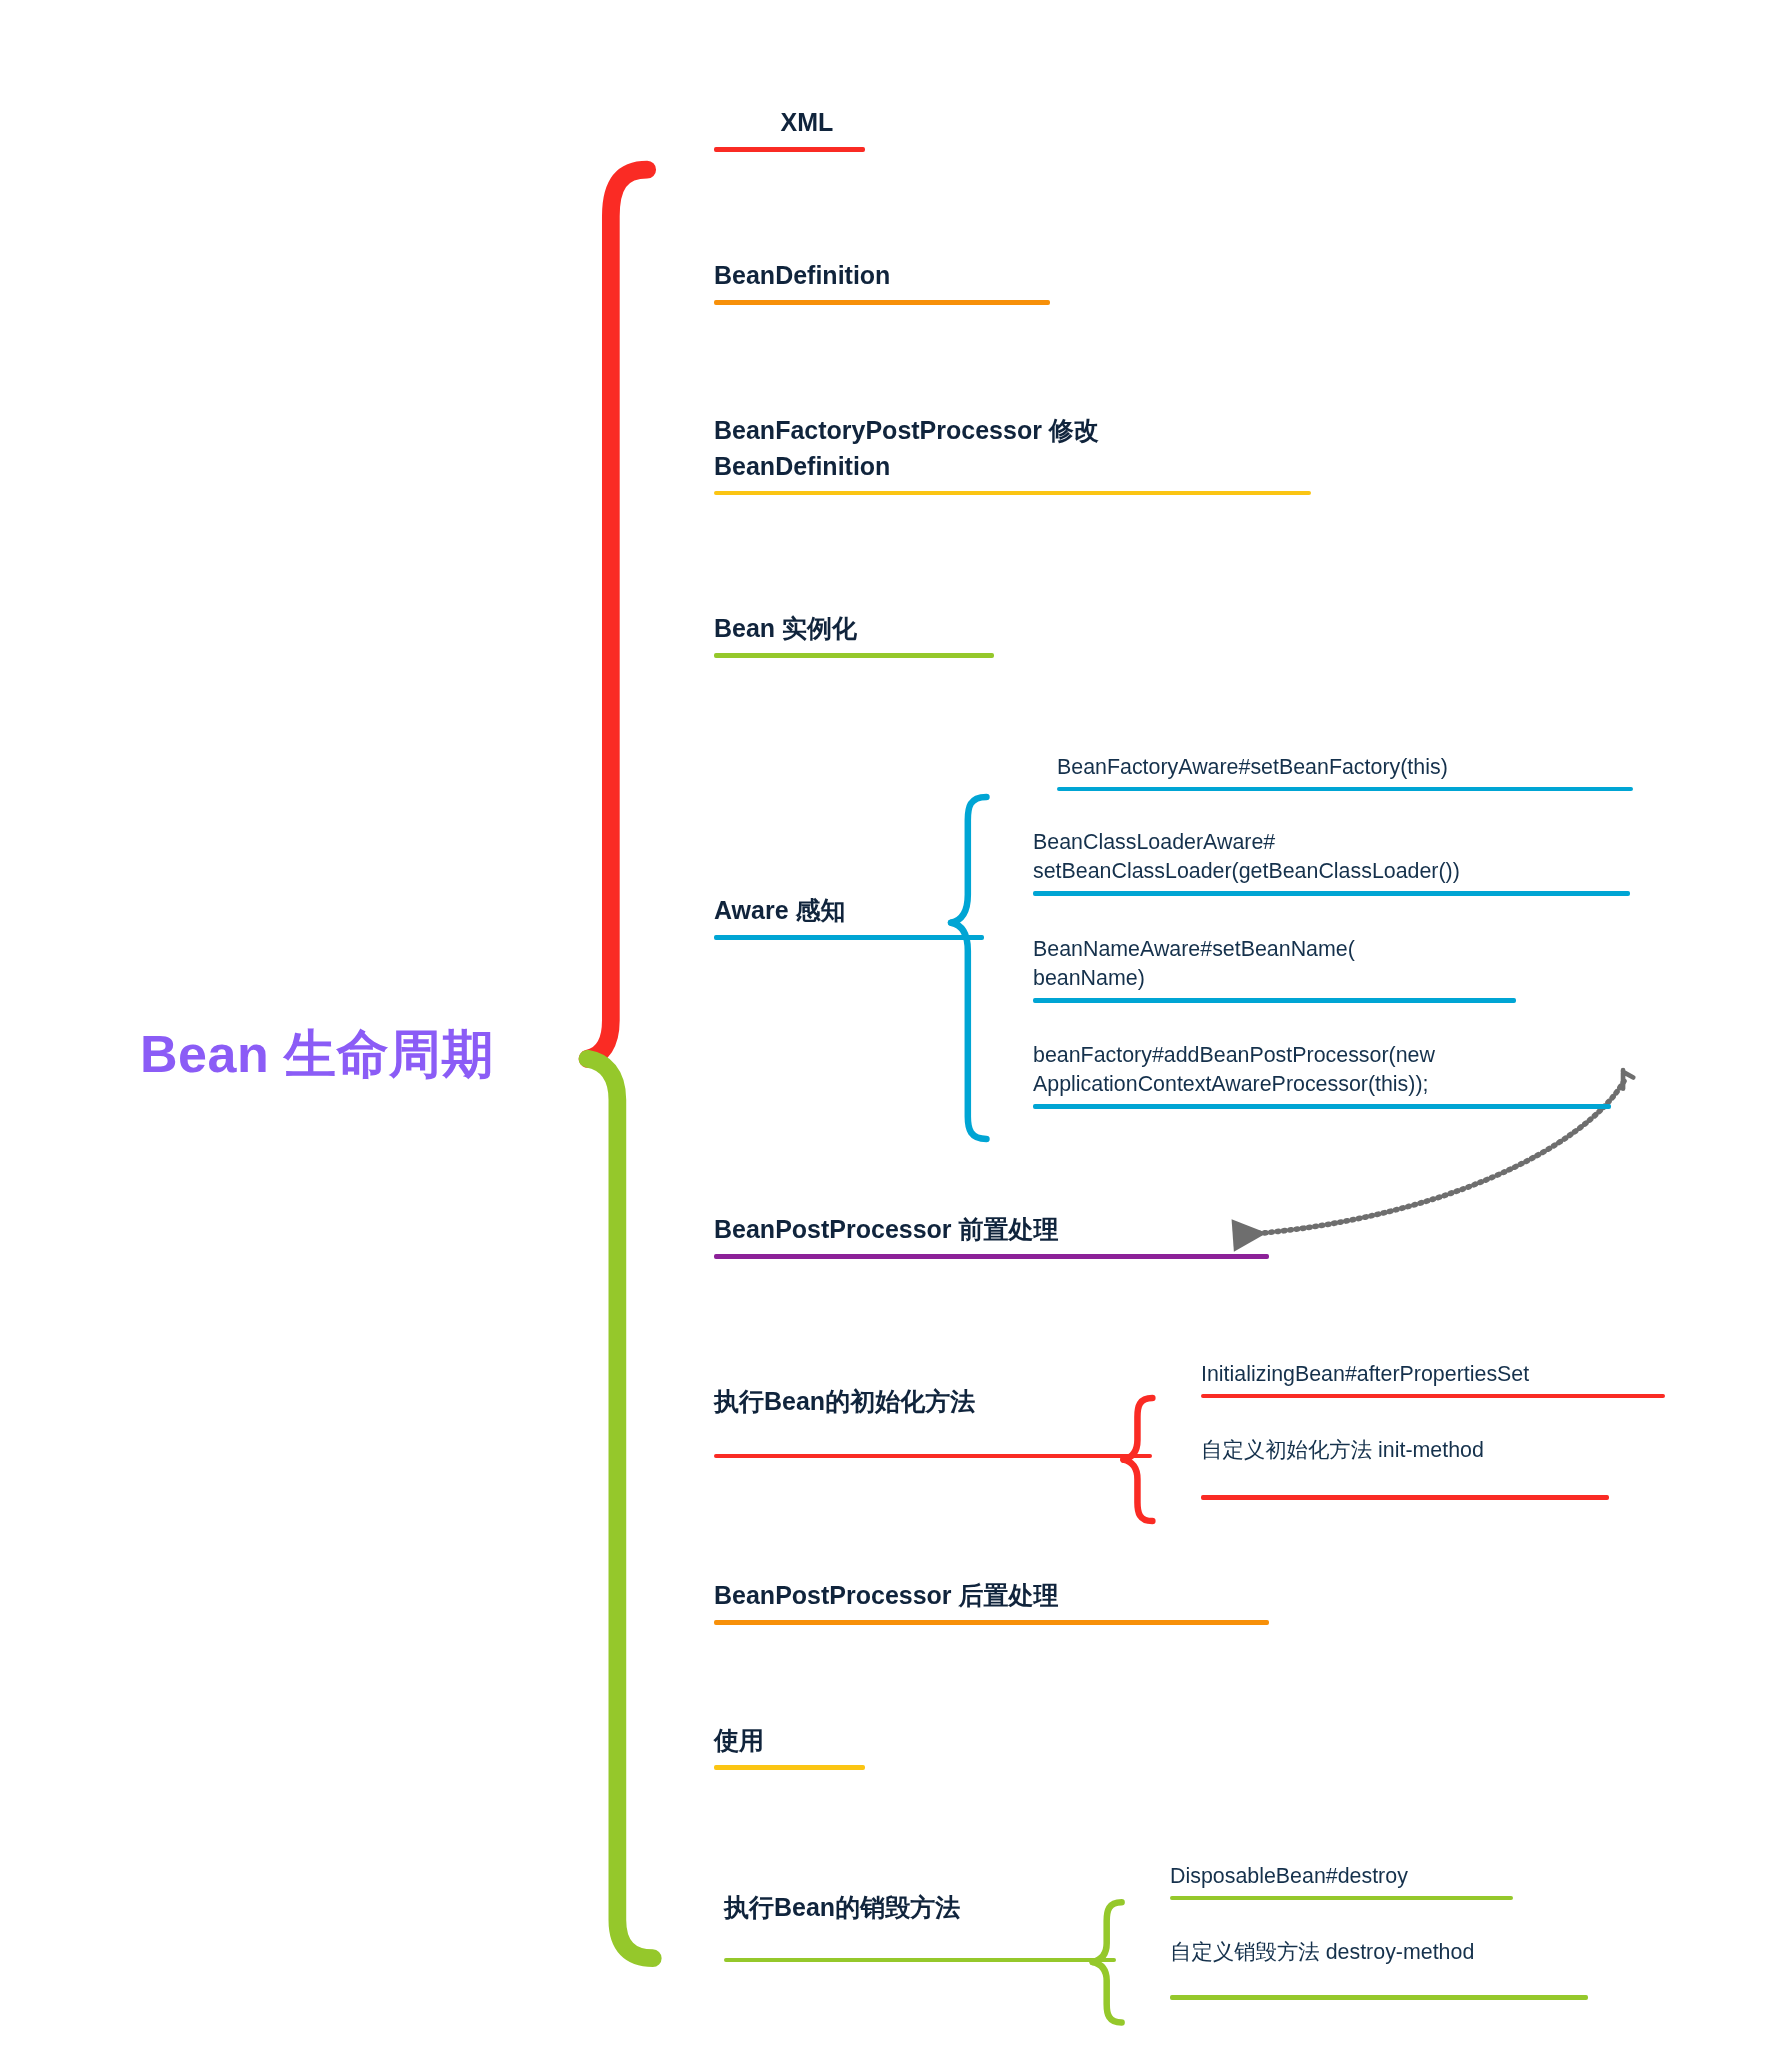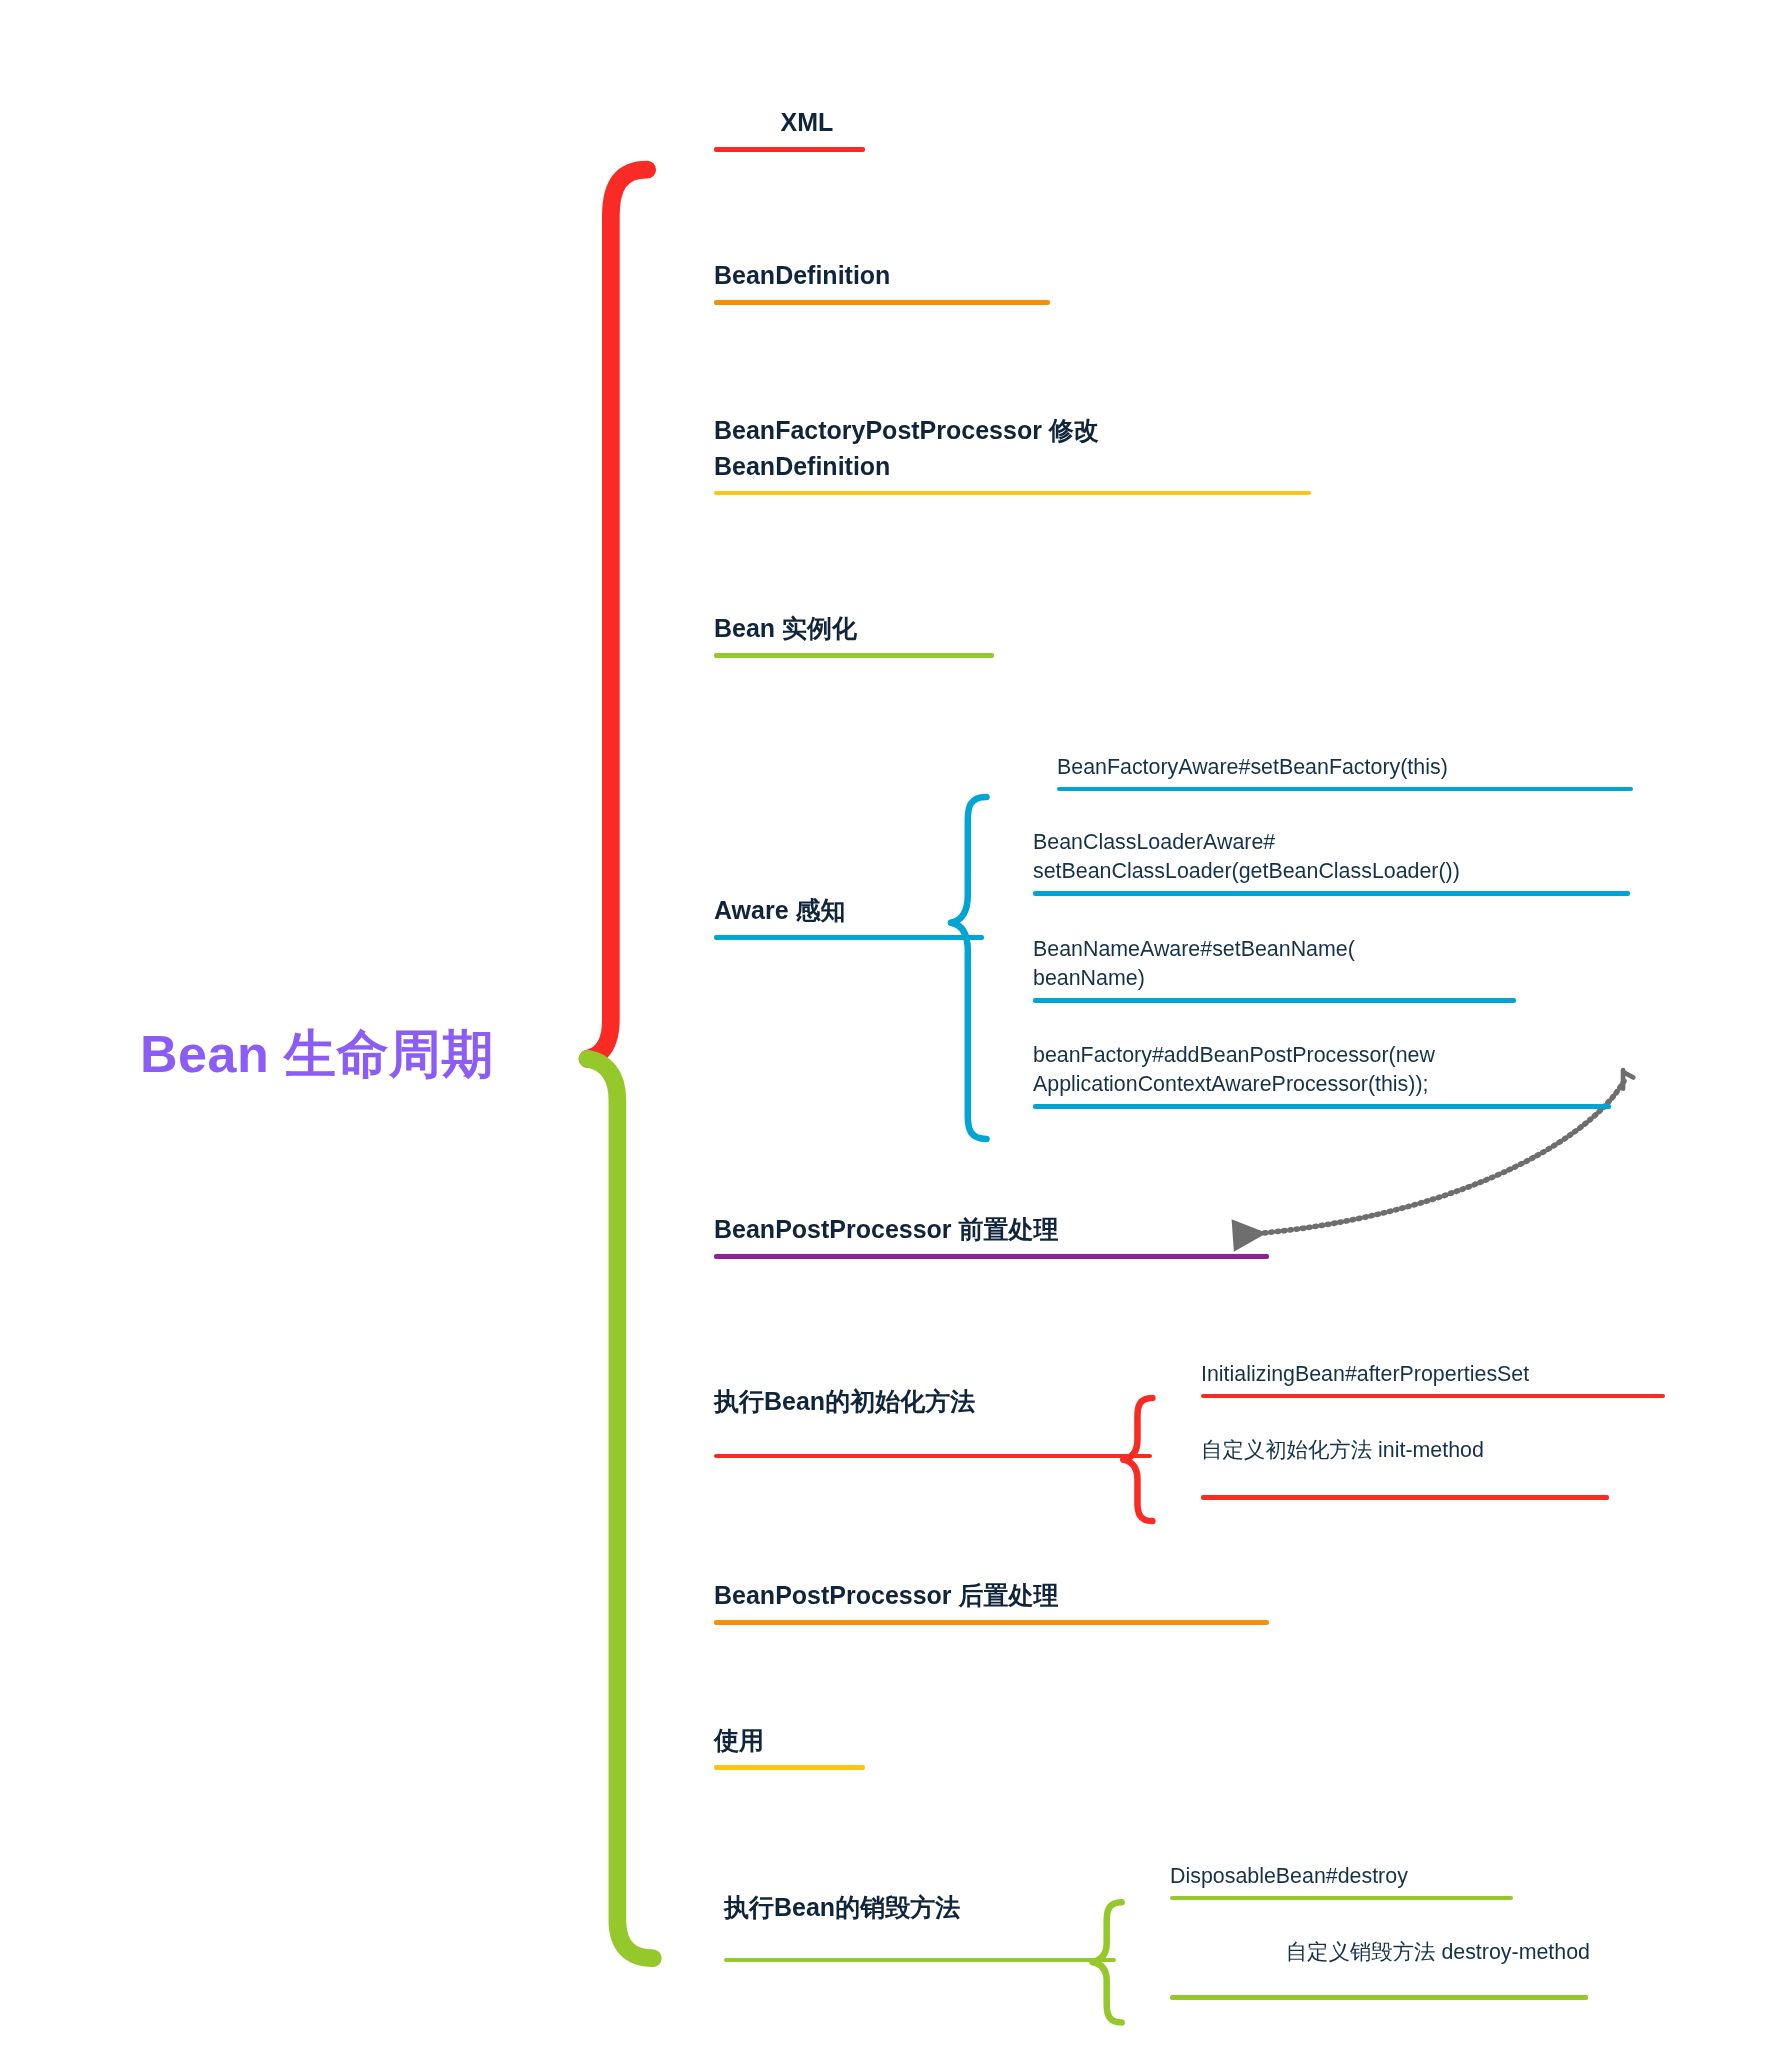--- a/index.html
+++ b/index.html
@@ -187,19 +187,19 @@
   <div class="node2" style="left:1201px; top:1436px; width:410px;">
     <div class="label">自定义初始化方法 init-method</div>
     <div class="rule" style="width:408px; background:#fa2b24; margin-top:30px;"></div>
   </div>
 
   <div class="node2" style="left:1170px; top:1862px; width:345px;">
     <div class="label">DisposableBean#destroy</div>
     <div class="rule" style="width:343px; background:#95c82b;"></div>
   </div>
 
-  <div class="node2" style="left:1170px; top:1938px; width:420px;text-align:right;">
+  <div class="node2" style="left:1170px; top:1938px; width:420px;">
     <div class="label">自定义销毁方法 destroy-method</div>
     <div class="rule" style="width:418px; background:#95c82b; margin-top:28px;"></div>
   </div>
 
 </div>
 
 
 </body></html>

